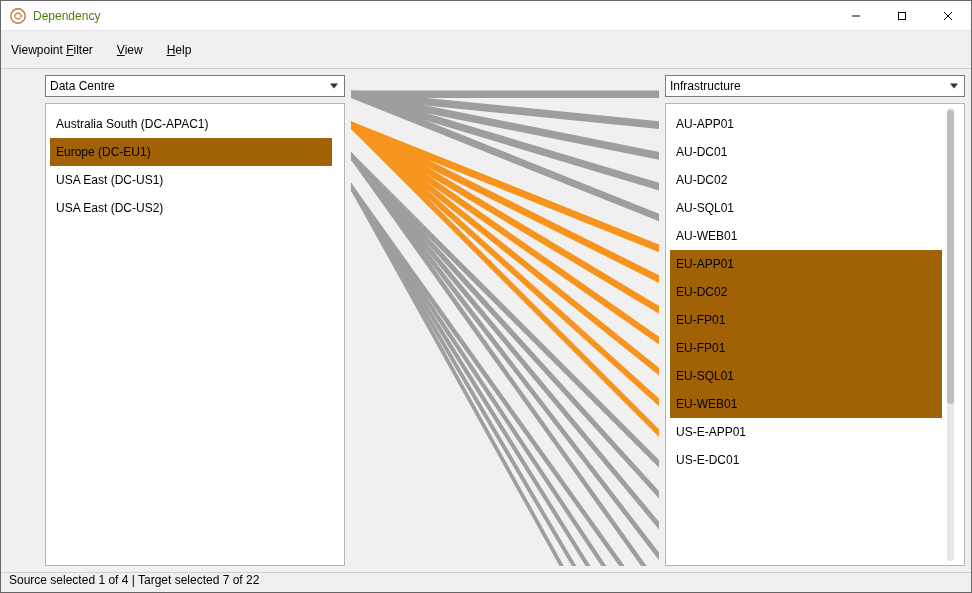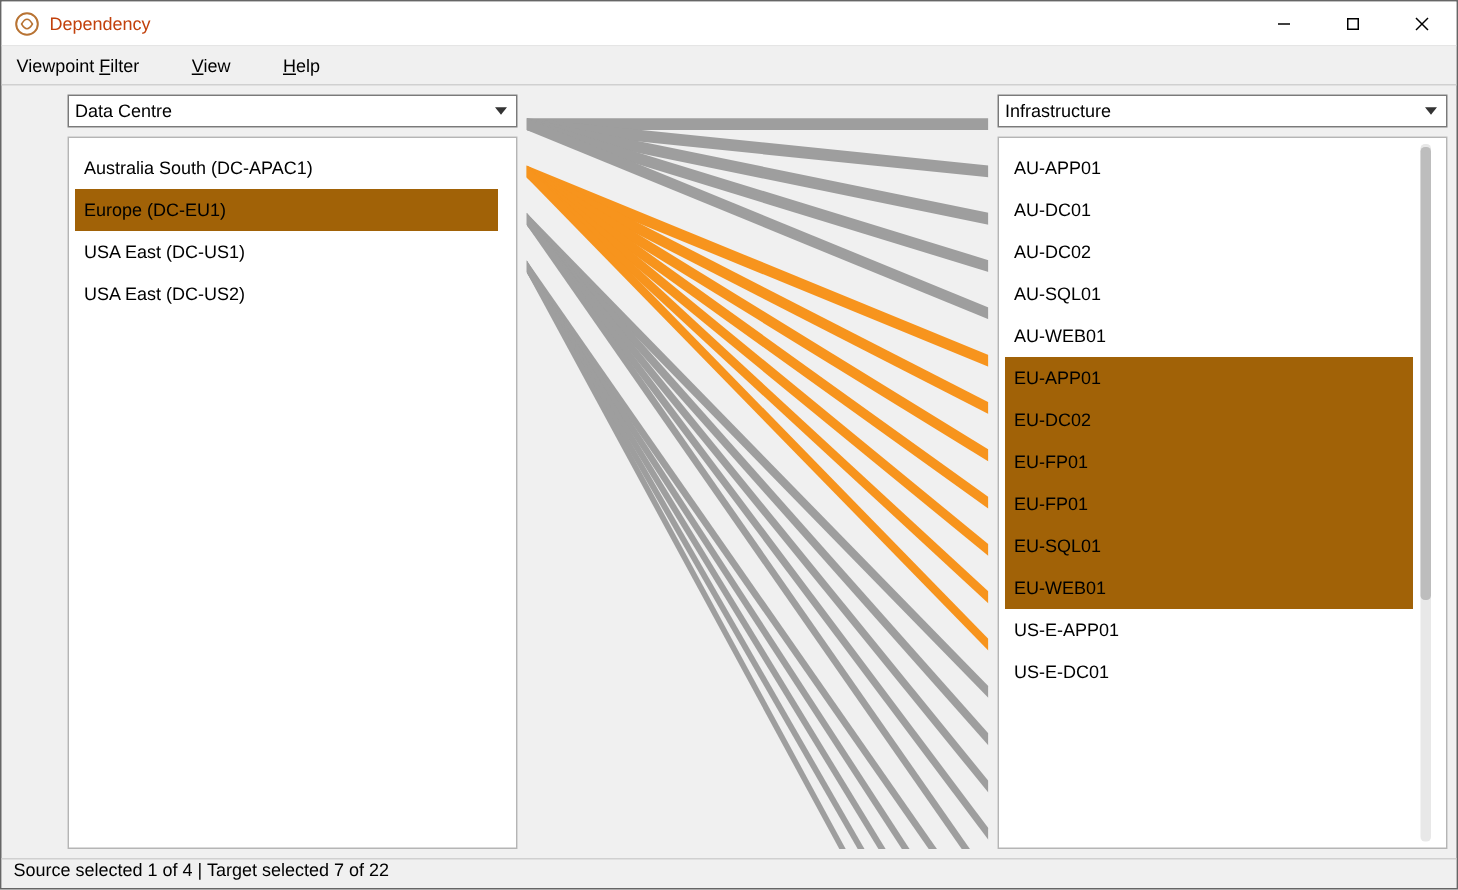--- a/index.html
+++ b/index.html
@@ -19,33 +19,33 @@
       display: flex; align-items: center;
       height: 30px;
       background: #fff;
       border-bottom: 1px solid #e5e5e5;
     }
     .titlebar .app-icon {
       width: 18px; height: 18px;
       margin: 0 6px 0 8px;
       display: flex; align-items: center; justify-content: center;
     }
-    .titlebar .title { flex: 0 0 auto; font-size: 12px; color: #c2410c; }
+    .titlebar .title { flex: 0 0 auto; font-size: 12px; color: #4d7c0f; }
     .titlebar .spacer { flex: 1; }
     .titlebar .winbtn {
       width: 46px; height: 30px;
       display: flex; align-items: center; justify-content: center;
       color: #000;
     }
     .winbtn svg { width:10px; height:10px; }
 
     
     .menubar {
-      display: flex; align-items: center; gap: 35px;
-      height: 26px;
+      display: flex; align-items: center; gap: 24px;
+      height: 38px;
       padding: 0 10px;
       background: #f0f0f0;
       border-bottom: 1px solid #d0d0d0;
       font-size: 12px;
     }
     .menubar .menuitem { color: #000; }
     .menubar .menuitem .ul { text-decoration: underline; }
 
     
     .main {

